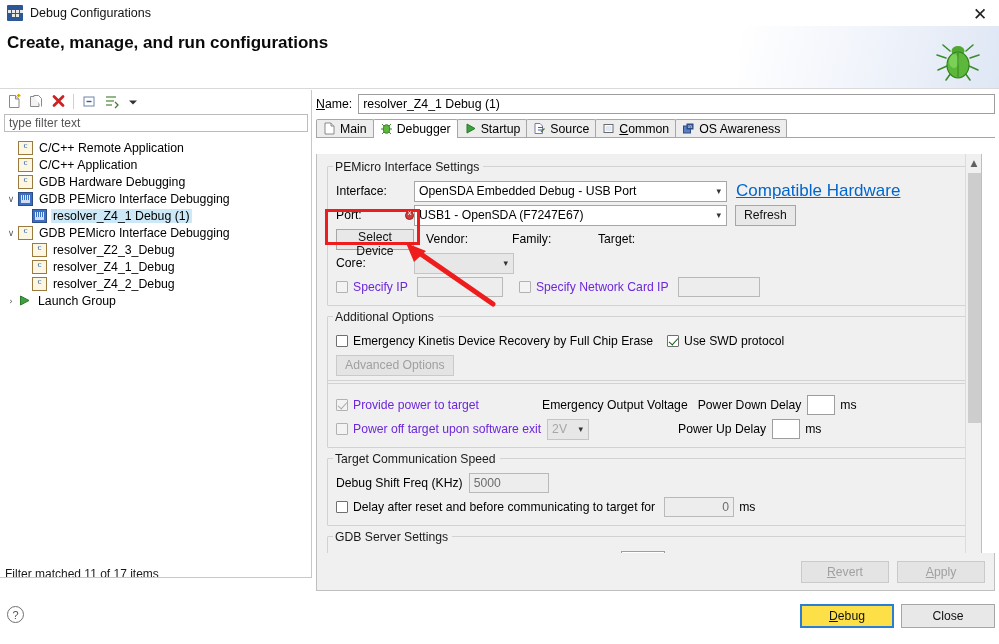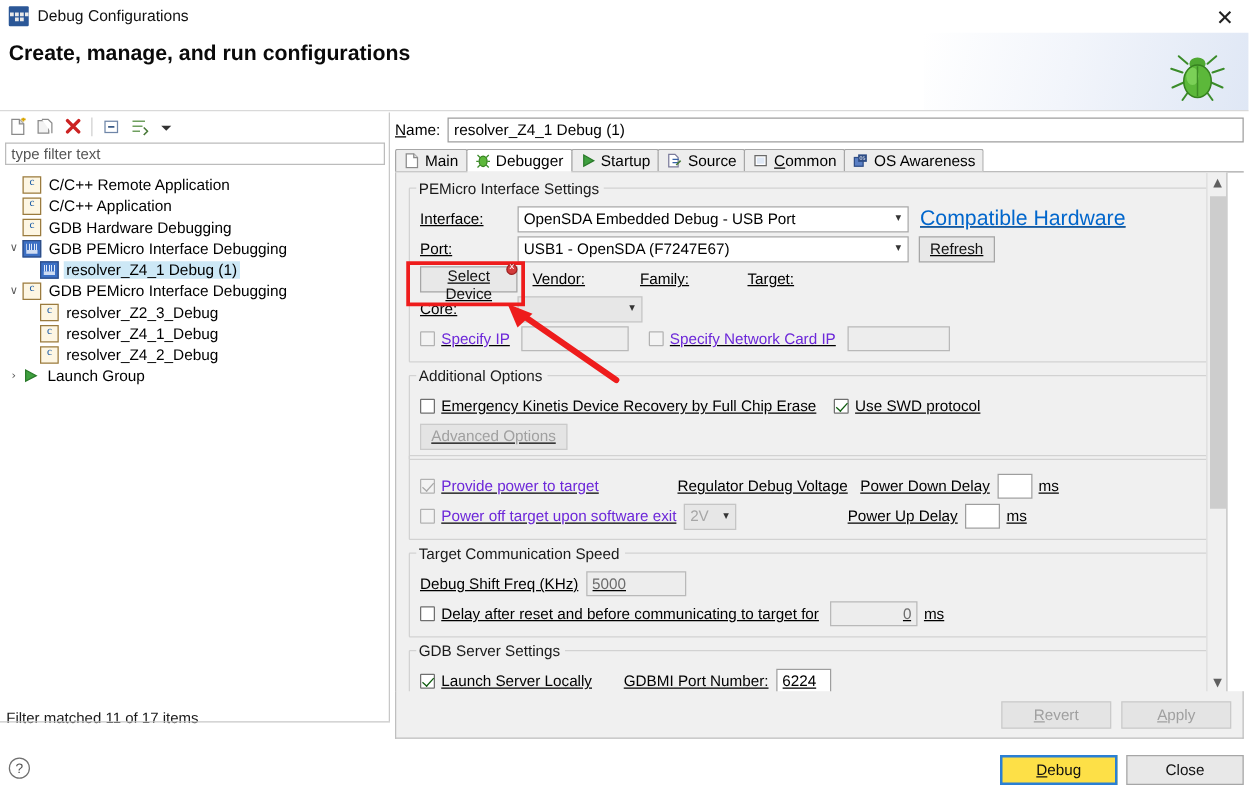--- a/index.html
+++ b/index.html
@@ -130,21 +130,21 @@
   }
   .tab.active{ background:#ffffff; z-index:3; }
   .tab.active:after{
     content:""; position:absolute; left:0; right:0; bottom:-1px; height:1px; background:#fff;
   }
   .tab u{ text-decoration:underline; }
   .tab-ico{ width:13px; height:13px; flex:none; position:relative; }
 
   
   .scroll-area{
-    position:relative; margin-top:0; width:666px; height:418px;
+    position:relative; margin-top:16px; width:666px; height:418px;
     background:#f0f0f0; border:1px solid #bfbfbf; border-top:none; overflow:hidden;
   }
   .scroll-inner{ position:absolute; left:0; top:0; width:662px; height:100%; padding:2px 8px 0 10px; }
 
   .vscroll{
     position:absolute; right:0; top:0; width:16px; height:100%;
     background:#f0f0f0; border-left:1px solid #dcdcdc;
   }
   .vscroll .arrow{
     position:absolute; left:0; width:16px; height:17px; display:flex; align-items:center;
@@ -158,21 +158,20 @@
 
   
   .group{ position:relative; margin-top:4px; }
   .group > .gtitle{
     position:relative; display:inline-block; font-size:12.2px; color:#1a1a1a;
     background:#f0f0f0; padding:0 4px 0 2px; left:6px; z-index:2;
   }
   .gbody{
     border:1px solid #d2d2d2; border-radius:1px; margin-top:-8px; padding:12px 16px 6px 8px;
     position:relative;
-    text-decoration:underline;
   }
 
   .frow{ display:flex; align-items:center; height:24px; }
   .flabel{ font-size:12.2px; }
 
   select.combo, .combo{
     height:21px; border:1px solid #a6a6a6; background:#fff;
     font-family:"Liberation Sans",sans-serif; font-size:12.2px; padding:0 20px 0 4px;
     color:#000; appearance:none; -webkit-appearance:none; position:relative;
   }
@@ -547,21 +546,21 @@
         </div>
       </div>
 
       <div class="group">
         <div class="gbody">
           <div class="frow">
             <span class="chk dis" style="width:206px">
               <span class="box checked"></span>
               <span>Provide power to target</span>
             </span>
-            <span class="flabel">Regulator Debug Voltage</span>
+            <span class="flabel">Emergency Output Voltage</span>
             <span class="flabel" style="margin-left:10px">Power Down Delay</span>
             <input class="txtin white" style="width: 28px; margin-left: 6px;" value="">
             <span class="flabel" style="margin-left:5px">ms</span>
           </div>
           <div class="frow">
             <span class="chk dis">
               <span class="box"></span>
               <span>Power off target upon software exit</span>
             </span>
             <span class="combo-wrap" style="margin-left:6px">

